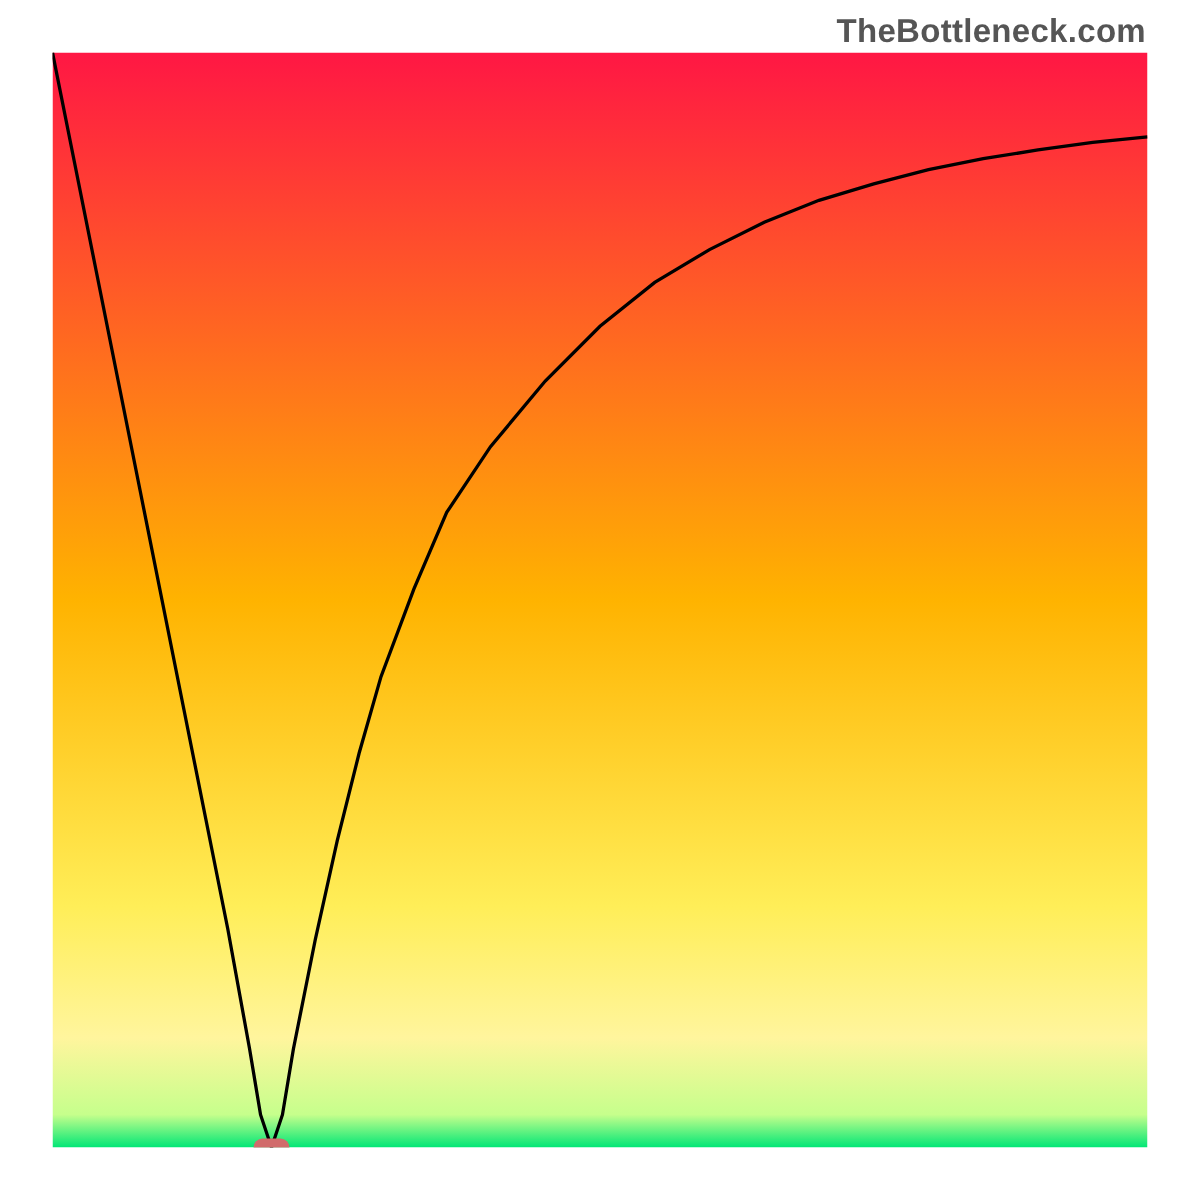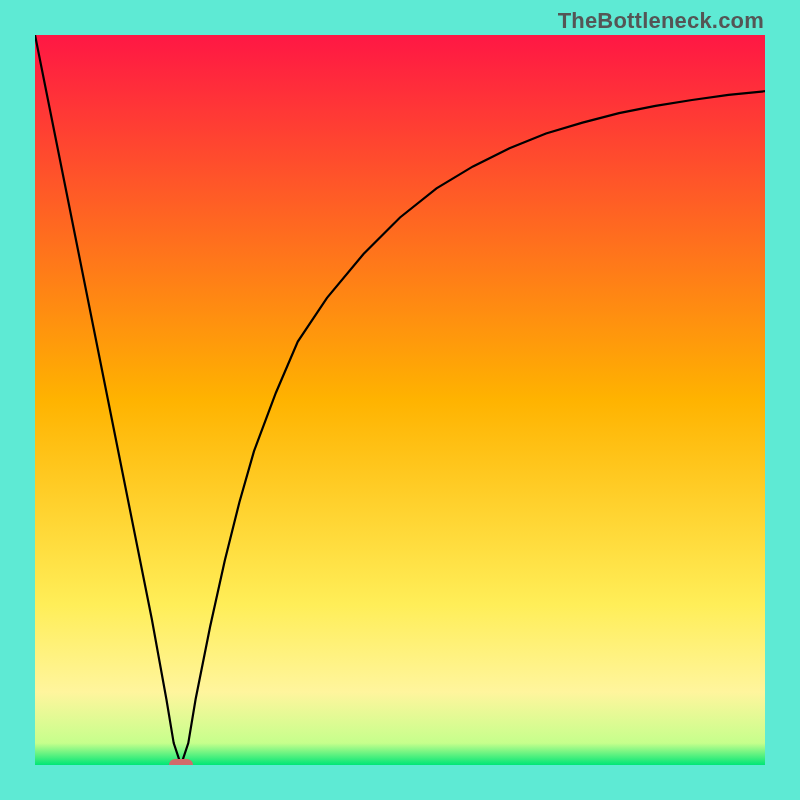--- a/index.html
+++ b/index.html
@@ -8,21 +8,21 @@
     width: 800px;
     height: 800px;
     background: #000;
     font-family: Arial, Helvetica, sans-serif;
     overflow: hidden;
   }
   .frame {
     position: relative;
     width: 800px;
     height: 800px;
-    background: #5eead4;
+    background: #ffffff;
   }
   .plot-area {
     position: absolute;
     left: 35px;
     top: 35px;
     width: 730px;
     height: 730px;
   }
   .watermark {
     position: absolute;

